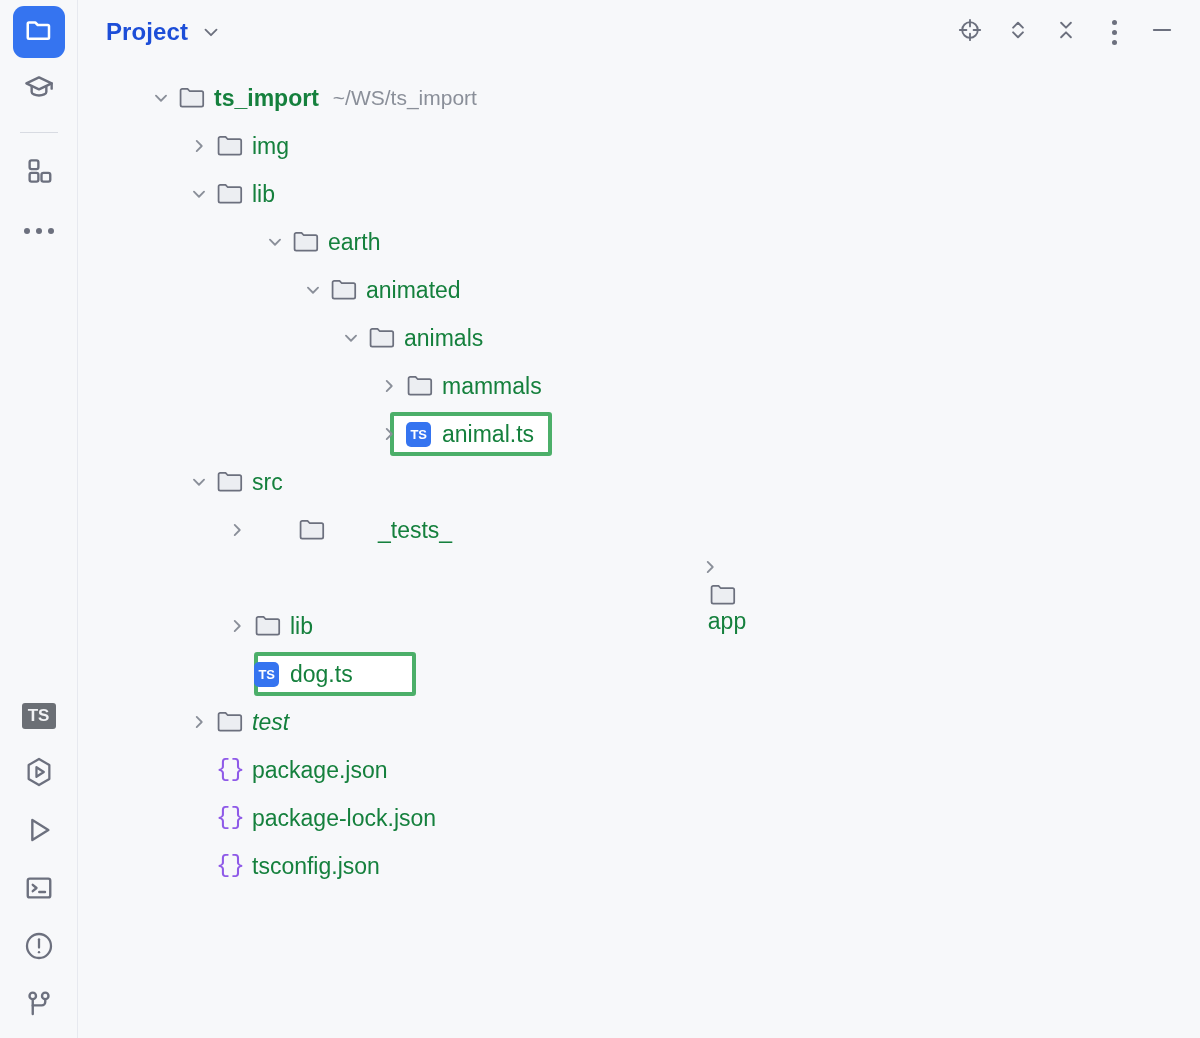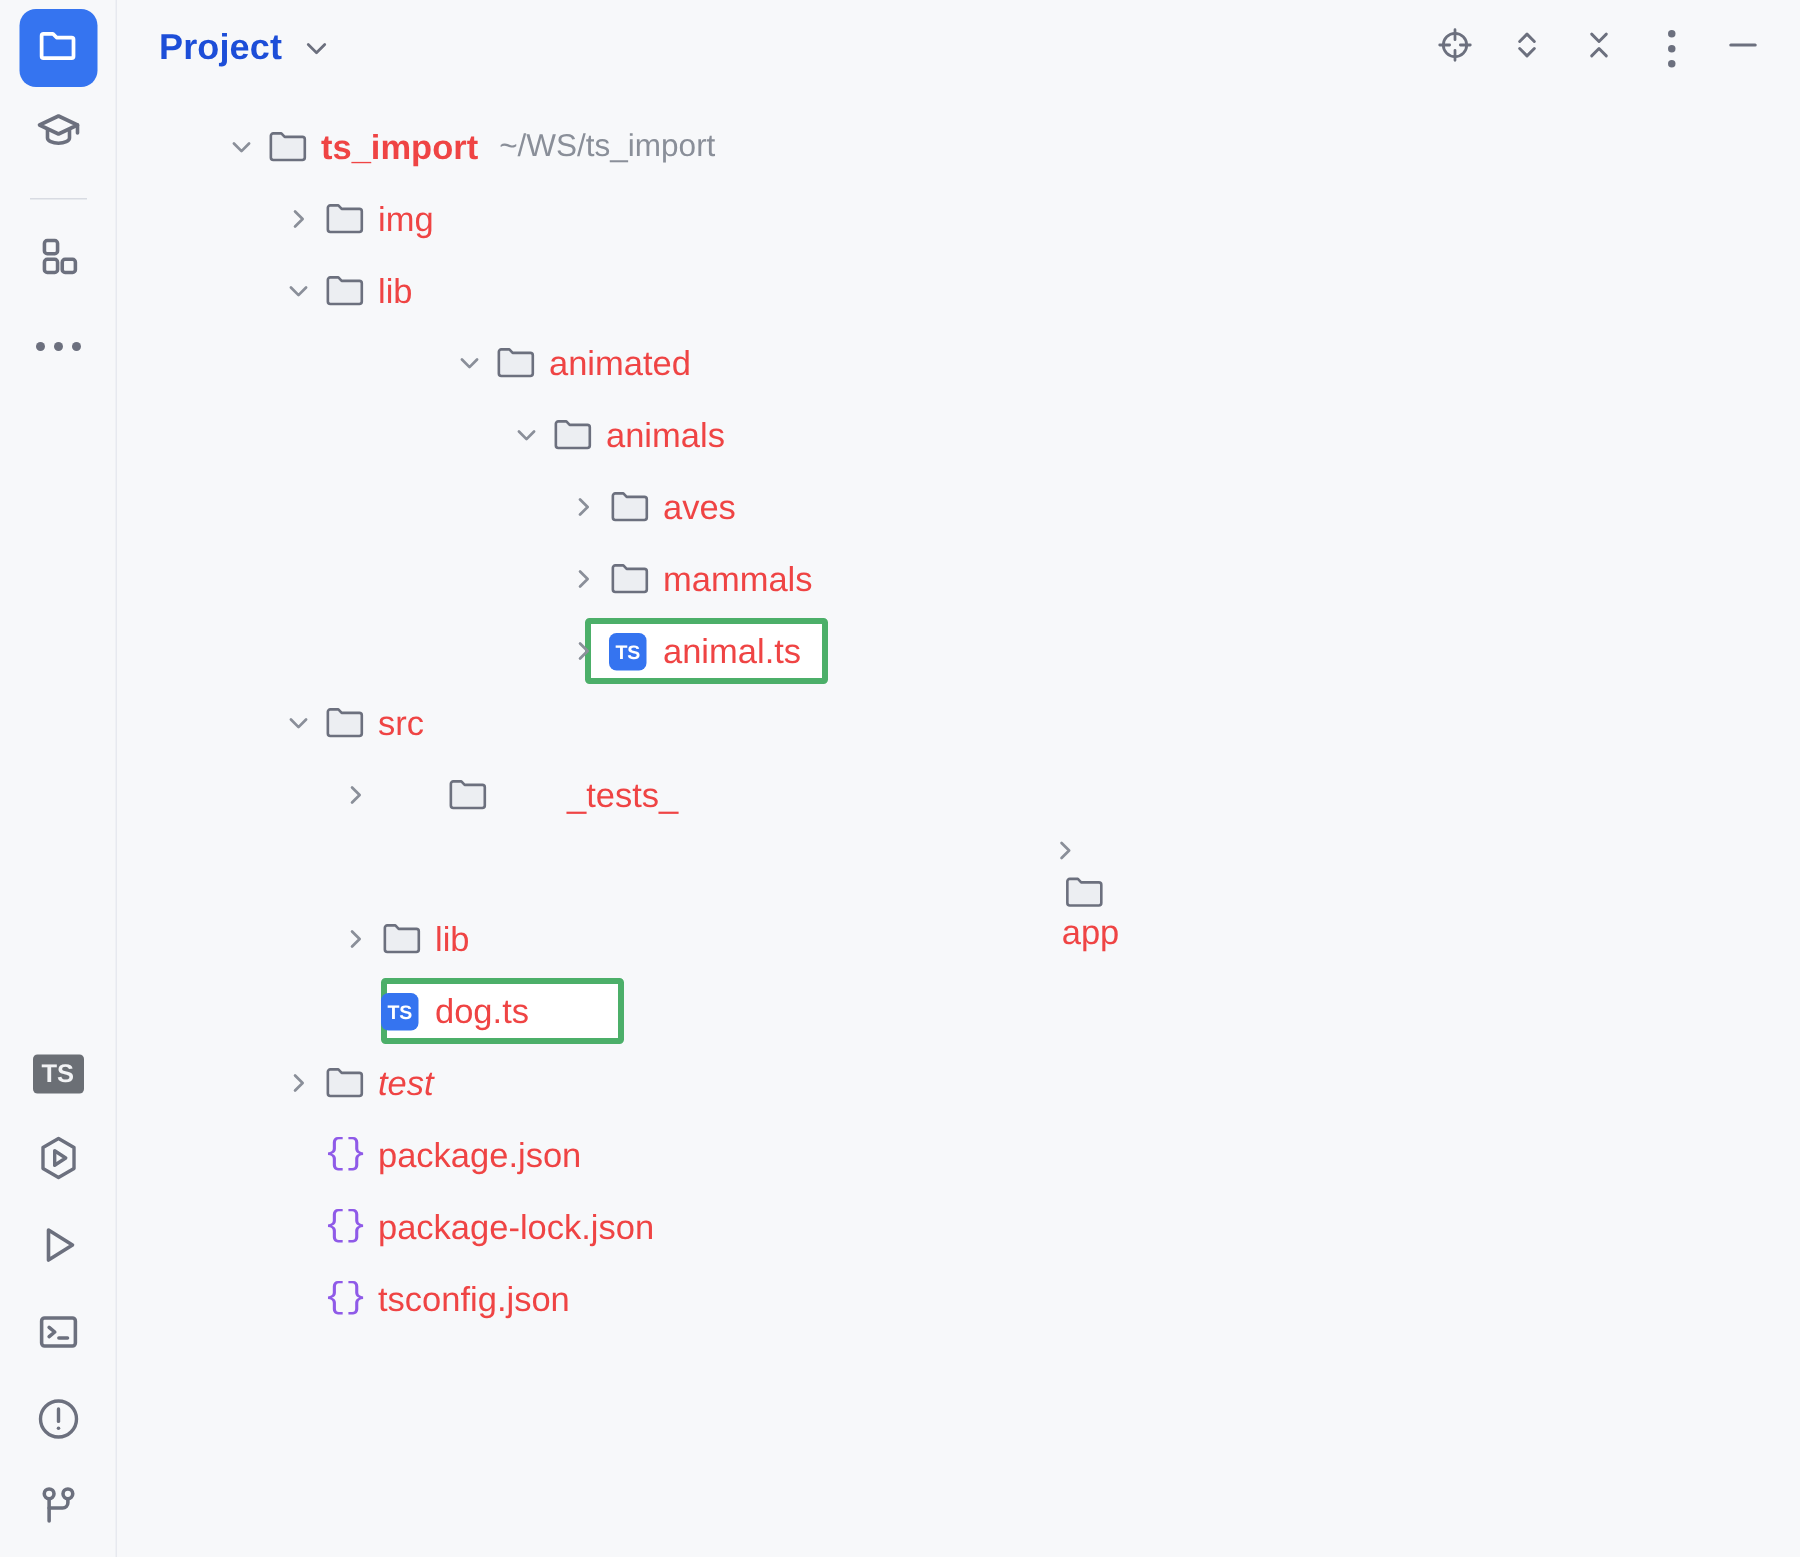--- a/index.html
+++ b/index.html
@@ -81,21 +81,21 @@
     width: 26px; height: 26px; margin-left: -30px; margin-right: 4px;
     display: flex; align-items: center; justify-content: center;
     color: #8a8f99; flex: 0 0 26px;
   }
   .twisty.empty { visibility: hidden; }
   .node-icon {
     width: 30px; height: 26px; margin-right: 6px;
     display: flex; align-items: center; justify-content: flex-start;
     flex: 0 0 30px;
   }
-  .label { font-size: 23px; color: #ef4444; line-height: 1; }
+  .label { font-size: 23px; color: #15803d; line-height: 1; }
   .label.bold { font-weight: 700; }
   .path-hint { font-size: 21px; color: #8a8f99; margin-left: 14px; text-align: right; }
 
   .ts-badge {
     width: 25px; height: 25px; border-radius: 5px;
     background: #3574f0; color: #ffffff;
     font-size: 13px; font-weight: 700;
     display: flex; align-items: center; justify-content: center;
     font-family: "Liberation Sans", sans-serif;
     letter-spacing: -0.2px;
@@ -314,20 +314,33 @@
               <path d="M6.5 9.5 12 15 17.5 9.5"></path>
             </svg>
           </span>
           <span class="node-icon">
             <svg width="28" height="26" viewBox="0 0 24 22" fill="#eceef2" stroke="#6c707e" stroke-width="1.5" stroke-linejoin="round">
               <path d="M2.2 4.6a1.4 1.4 0 0 1 1.4-1.4h4.6l1.9 2h10.1a1.4 1.4 0 0 1 1.4 1.4v10.4a1.4 1.4 0 0 1-1.4 1.4H3.6a1.4 1.4 0 0 1-1.4-1.4z"></path>
             </svg>
           </span>
           <span class="label">lib</span>
         </div>
+        <div class="row" style="padding-left: 214px;">
+          <span class="twisty">
+            <svg width="22" height="22" viewBox="0 0 24 24" fill="none" stroke="currentColor" stroke-width="2" stroke-linecap="round" stroke-linejoin="round">
+              <path d="M6.5 9.5 12 15 17.5 9.5"></path>
+            </svg>
+          </span>
+          <span class="node-icon">
+            <svg width="28" height="26" viewBox="0 0 24 22" fill="#eceef2" stroke="#6c707e" stroke-width="1.5" stroke-linejoin="round">
+              <path d="M2.2 4.6a1.4 1.4 0 0 1 1.4-1.4h4.6l1.9 2h10.1a1.4 1.4 0 0 1 1.4 1.4v10.4a1.4 1.4 0 0 1-1.4 1.4H3.6a1.4 1.4 0 0 1-1.4-1.4z"></path>
+            </svg>
+          </span>
+          <span class="label">earth</span>
+        </div>
         <div class="row" style="padding-left: 252px;">
           <span class="twisty">
             <svg width="22" height="22" viewBox="0 0 24 24" fill="none" stroke="currentColor" stroke-width="2" stroke-linecap="round" stroke-linejoin="round">
               <path d="M6.5 9.5 12 15 17.5 9.5"></path>
             </svg>
           </span>
           <span class="node-icon">
             <svg width="28" height="26" viewBox="0 0 24 22" fill="#eceef2" stroke="#6c707e" stroke-width="1.5" stroke-linejoin="round">
               <path d="M2.2 4.6a1.4 1.4 0 0 1 1.4-1.4h4.6l1.9 2h10.1a1.4 1.4 0 0 1 1.4 1.4v10.4a1.4 1.4 0 0 1-1.4 1.4H3.6a1.4 1.4 0 0 1-1.4-1.4z"></path>
             </svg>
@@ -339,33 +352,20 @@
             <svg width="22" height="22" viewBox="0 0 24 24" fill="none" stroke="currentColor" stroke-width="2" stroke-linecap="round" stroke-linejoin="round">
               <path d="M6.5 9.5 12 15 17.5 9.5"></path>
             </svg>
           </span>
           <span class="node-icon">
             <svg width="28" height="26" viewBox="0 0 24 22" fill="#eceef2" stroke="#6c707e" stroke-width="1.5" stroke-linejoin="round">
               <path d="M2.2 4.6a1.4 1.4 0 0 1 1.4-1.4h4.6l1.9 2h10.1a1.4 1.4 0 0 1 1.4 1.4v10.4a1.4 1.4 0 0 1-1.4 1.4H3.6a1.4 1.4 0 0 1-1.4-1.4z"></path>
             </svg>
           </span>
           <span class="label">animals</span>
-        </div>
-        <div class="row" style="padding-left: 328px;">
-          <span class="twisty">
-            <svg width="22" height="22" viewBox="0 0 24 24" fill="none" stroke="currentColor" stroke-width="2" stroke-linecap="round" stroke-linejoin="round">
-              <path d="M9.5 6.5 15 12 9.5 17.5"></path>
-            </svg>
-          </span>
-          <span class="node-icon">
-            <svg width="28" height="26" viewBox="0 0 24 22" fill="#eceef2" stroke="#6c707e" stroke-width="1.5" stroke-linejoin="round">
-              <path d="M2.2 4.6a1.4 1.4 0 0 1 1.4-1.4h4.6l1.9 2h10.1a1.4 1.4 0 0 1 1.4 1.4v10.4a1.4 1.4 0 0 1-1.4 1.4H3.6a1.4 1.4 0 0 1-1.4-1.4z"></path>
-            </svg>
-          </span>
-          <span class="label">aves</span>
         </div>
         <div class="row" style="padding-left: 328px;">
           <span class="twisty">
             <svg width="22" height="22" viewBox="0 0 24 24" fill="none" stroke="currentColor" stroke-width="2" stroke-linecap="round" stroke-linejoin="round">
               <path d="M9.5 6.5 15 12 9.5 17.5"></path>
             </svg>
           </span>
           <span class="node-icon">
             <svg width="28" height="26" viewBox="0 0 24 22" fill="#eceef2" stroke="#6c707e" stroke-width="1.5" stroke-linejoin="round">
               <path d="M2.2 4.6a1.4 1.4 0 0 1 1.4-1.4h4.6l1.9 2h10.1a1.4 1.4 0 0 1 1.4 1.4v10.4a1.4 1.4 0 0 1-1.4 1.4H3.6a1.4 1.4 0 0 1-1.4-1.4z"></path>

